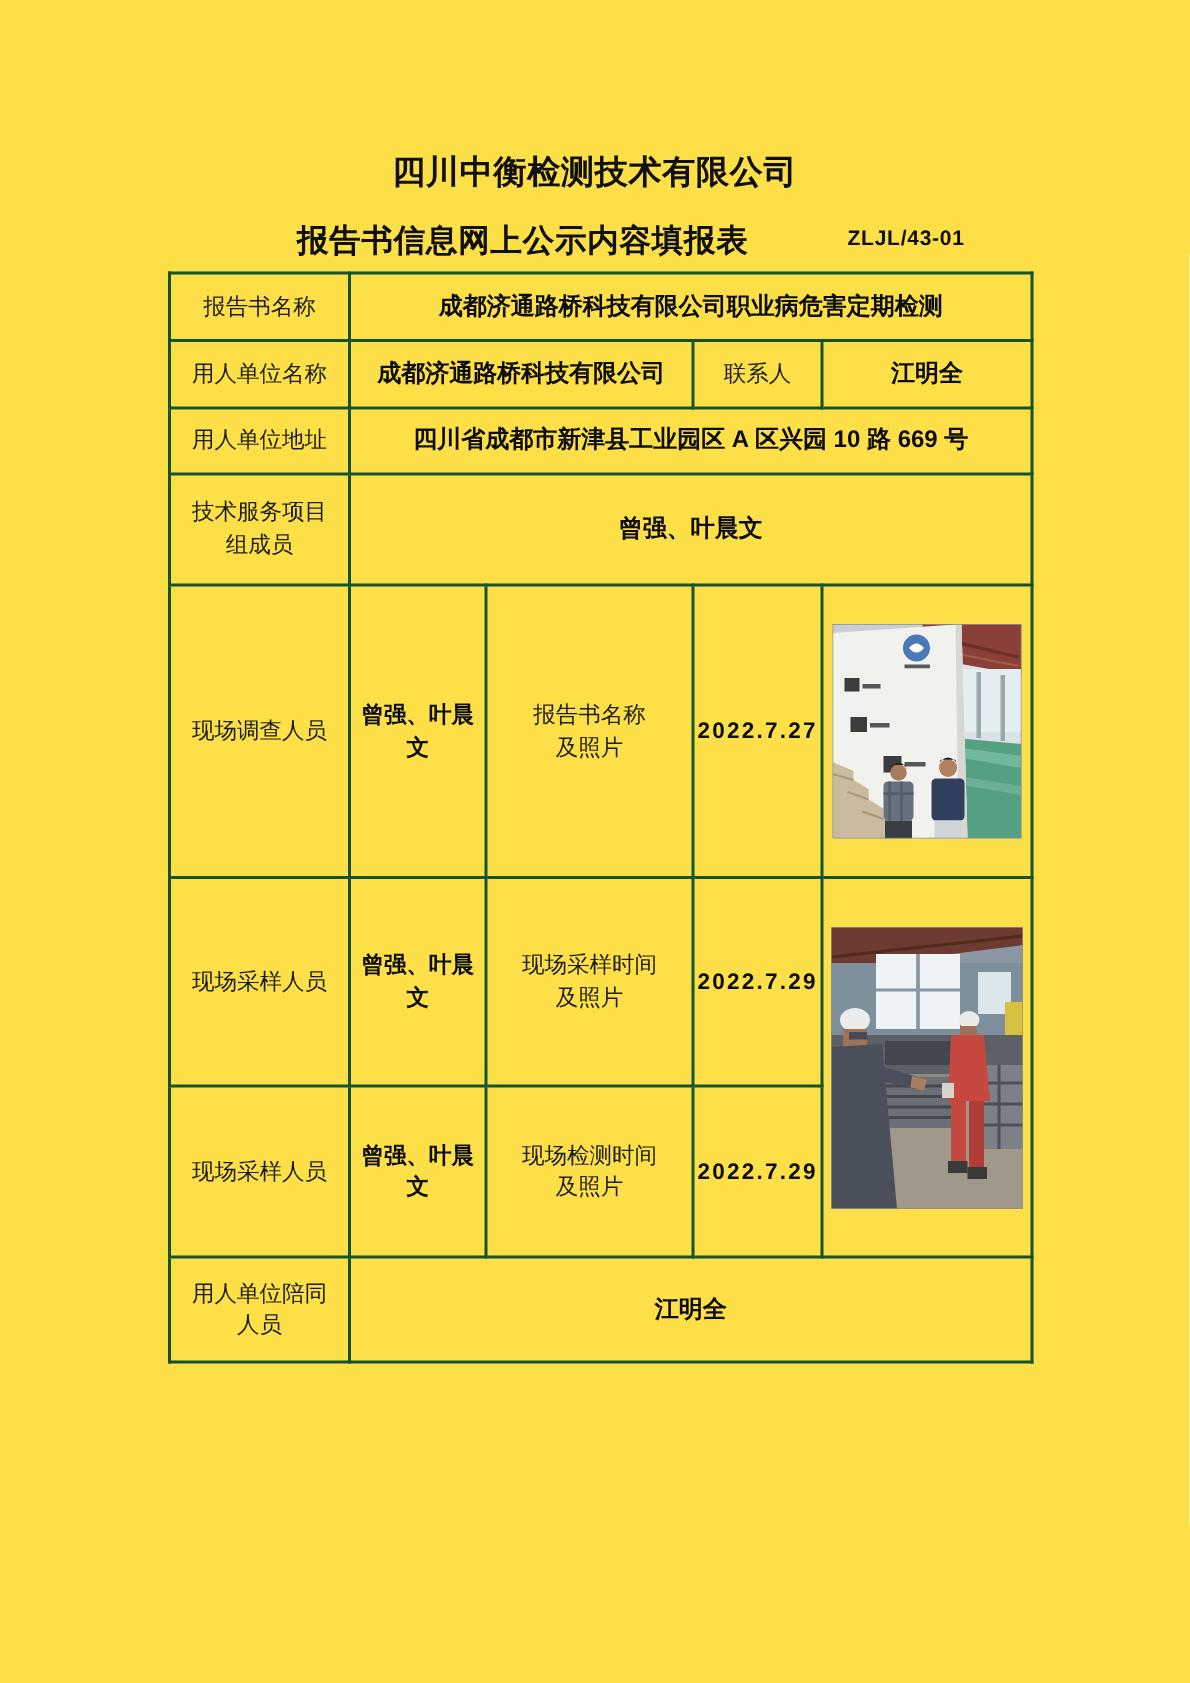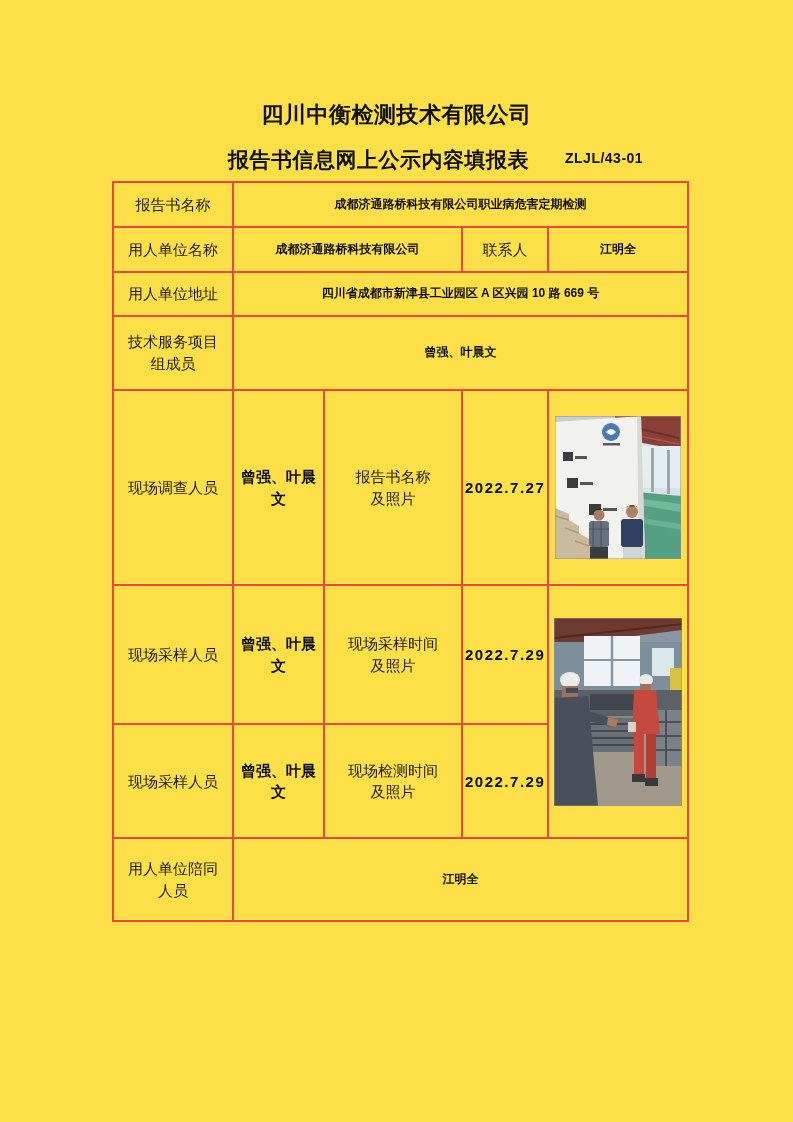--- a/index.html
+++ b/index.html
@@ -12,54 +12,54 @@
     color:#151515;
     overflow:hidden;
   }
   .doc-title {
     position:absolute; top:100px; left:0; width:793px;
     text-align:center;
     font-size:22px; font-weight:700; letter-spacing:0.5px;
     color:#101010;
   }
   .doc-subtitle {
-    position:absolute; top:146px; left:228px;
+    position:absolute; top:146px; left:198px;
     font-size:21px; font-weight:700; letter-spacing:0.5px;
     color:#101010;
   }
   .form-code {
     position:absolute; top:150px; left:565px;
     font-size:14px; font-weight:700; letter-spacing:0.5px;
     color:#101010;
   }
   table.form {
     position:absolute; top:181px; left:112px;
     width:575px;
     border-collapse:collapse; table-layout:fixed;
   }
   table.form td {
-    border:2px solid #ef4444;
+    border:2px solid #14532d;
     vertical-align:middle;
     text-align:center;
     white-space:pre-line;
     padding:2px;
     line-height:1.45;
   }
   .lbl  { font-size:15px; font-weight:400; color:#1c1c1c; }
-  .val  { font-size:12px; font-weight:700; color:#0d0d0d; }
+  .val  { font-size:16px; font-weight:700; color:#0d0d0d; }
   .val-sm { font-size:15px; font-weight:700; color:#0d0d0d;margin-top:48px; }
   .date { font-size:15px; font-weight:700; color:#0d0d0d; letter-spacing:1.5px; }
   tr.r1 { height:45px; }
   tr.r2 { height:45px; }
   tr.r3 { height:44px; }
   tr.r4 { height:74px; }
   tr.r5 { height:171px;border-radius:14px; }
   tr.r6 { height:139px; }
   tr.r7 { height:114px; }
-  tr.r8 { height:83px; }
+  tr.r8 { height:70px; }
   td.photo-cell { padding:0; }
   .photo-frame {
     display:flex; align-items:center; justify-content:center;
     width:100%; height:100%;
   }
   .photo-frame svg { display:block; }
 </style>
 </head>
 <body>
 

